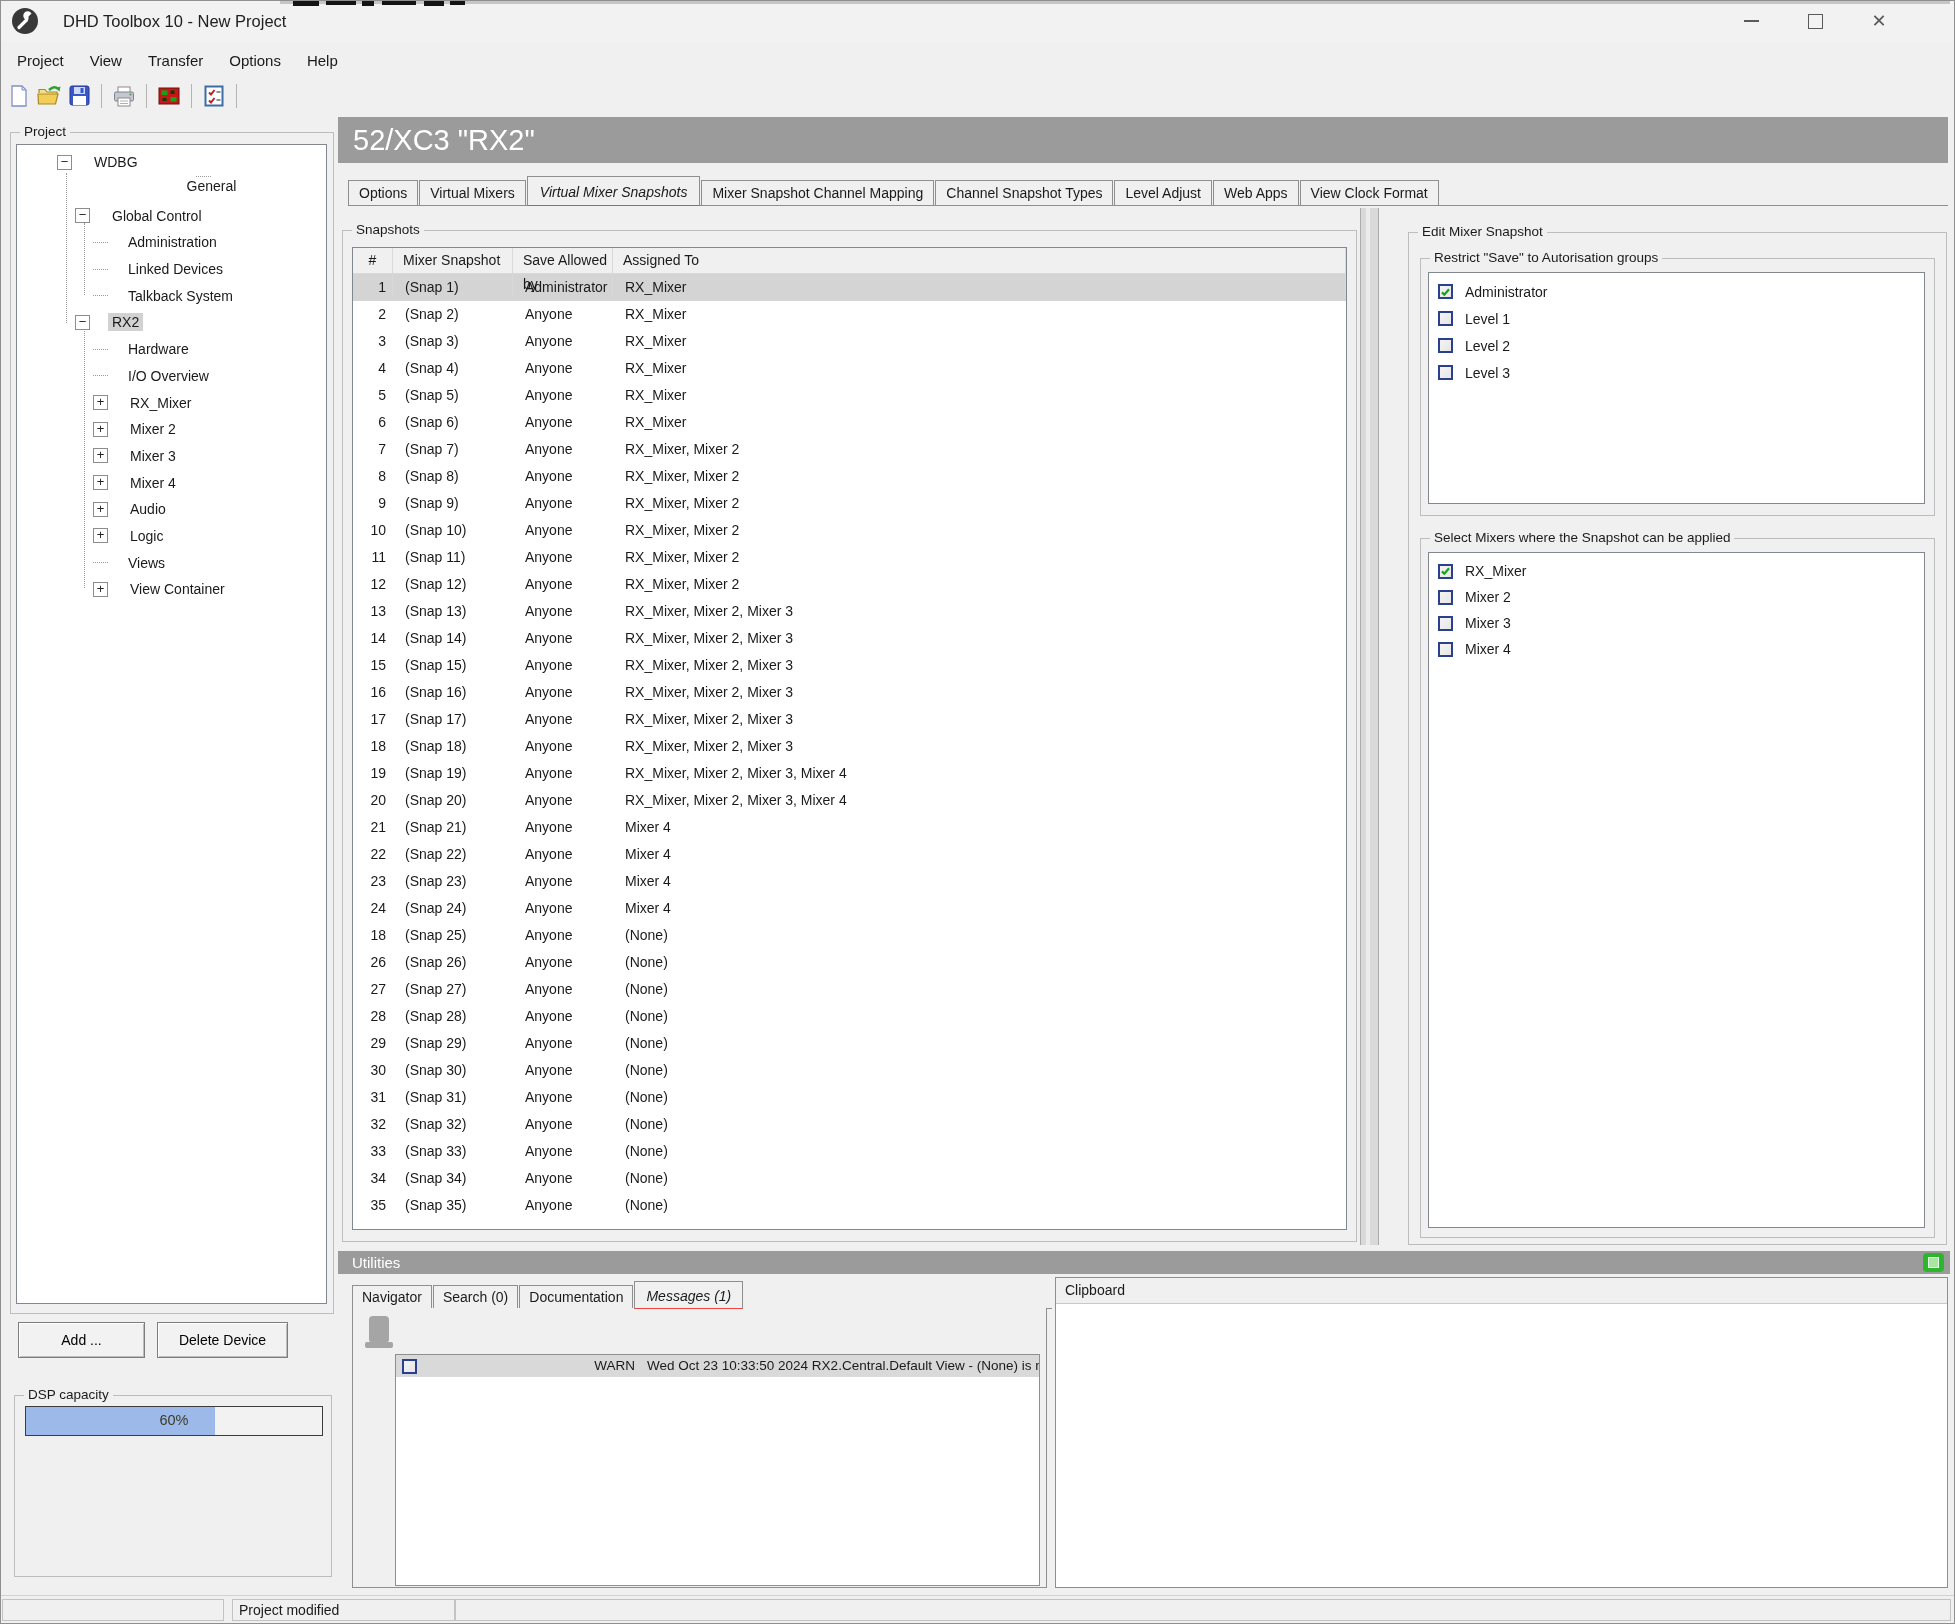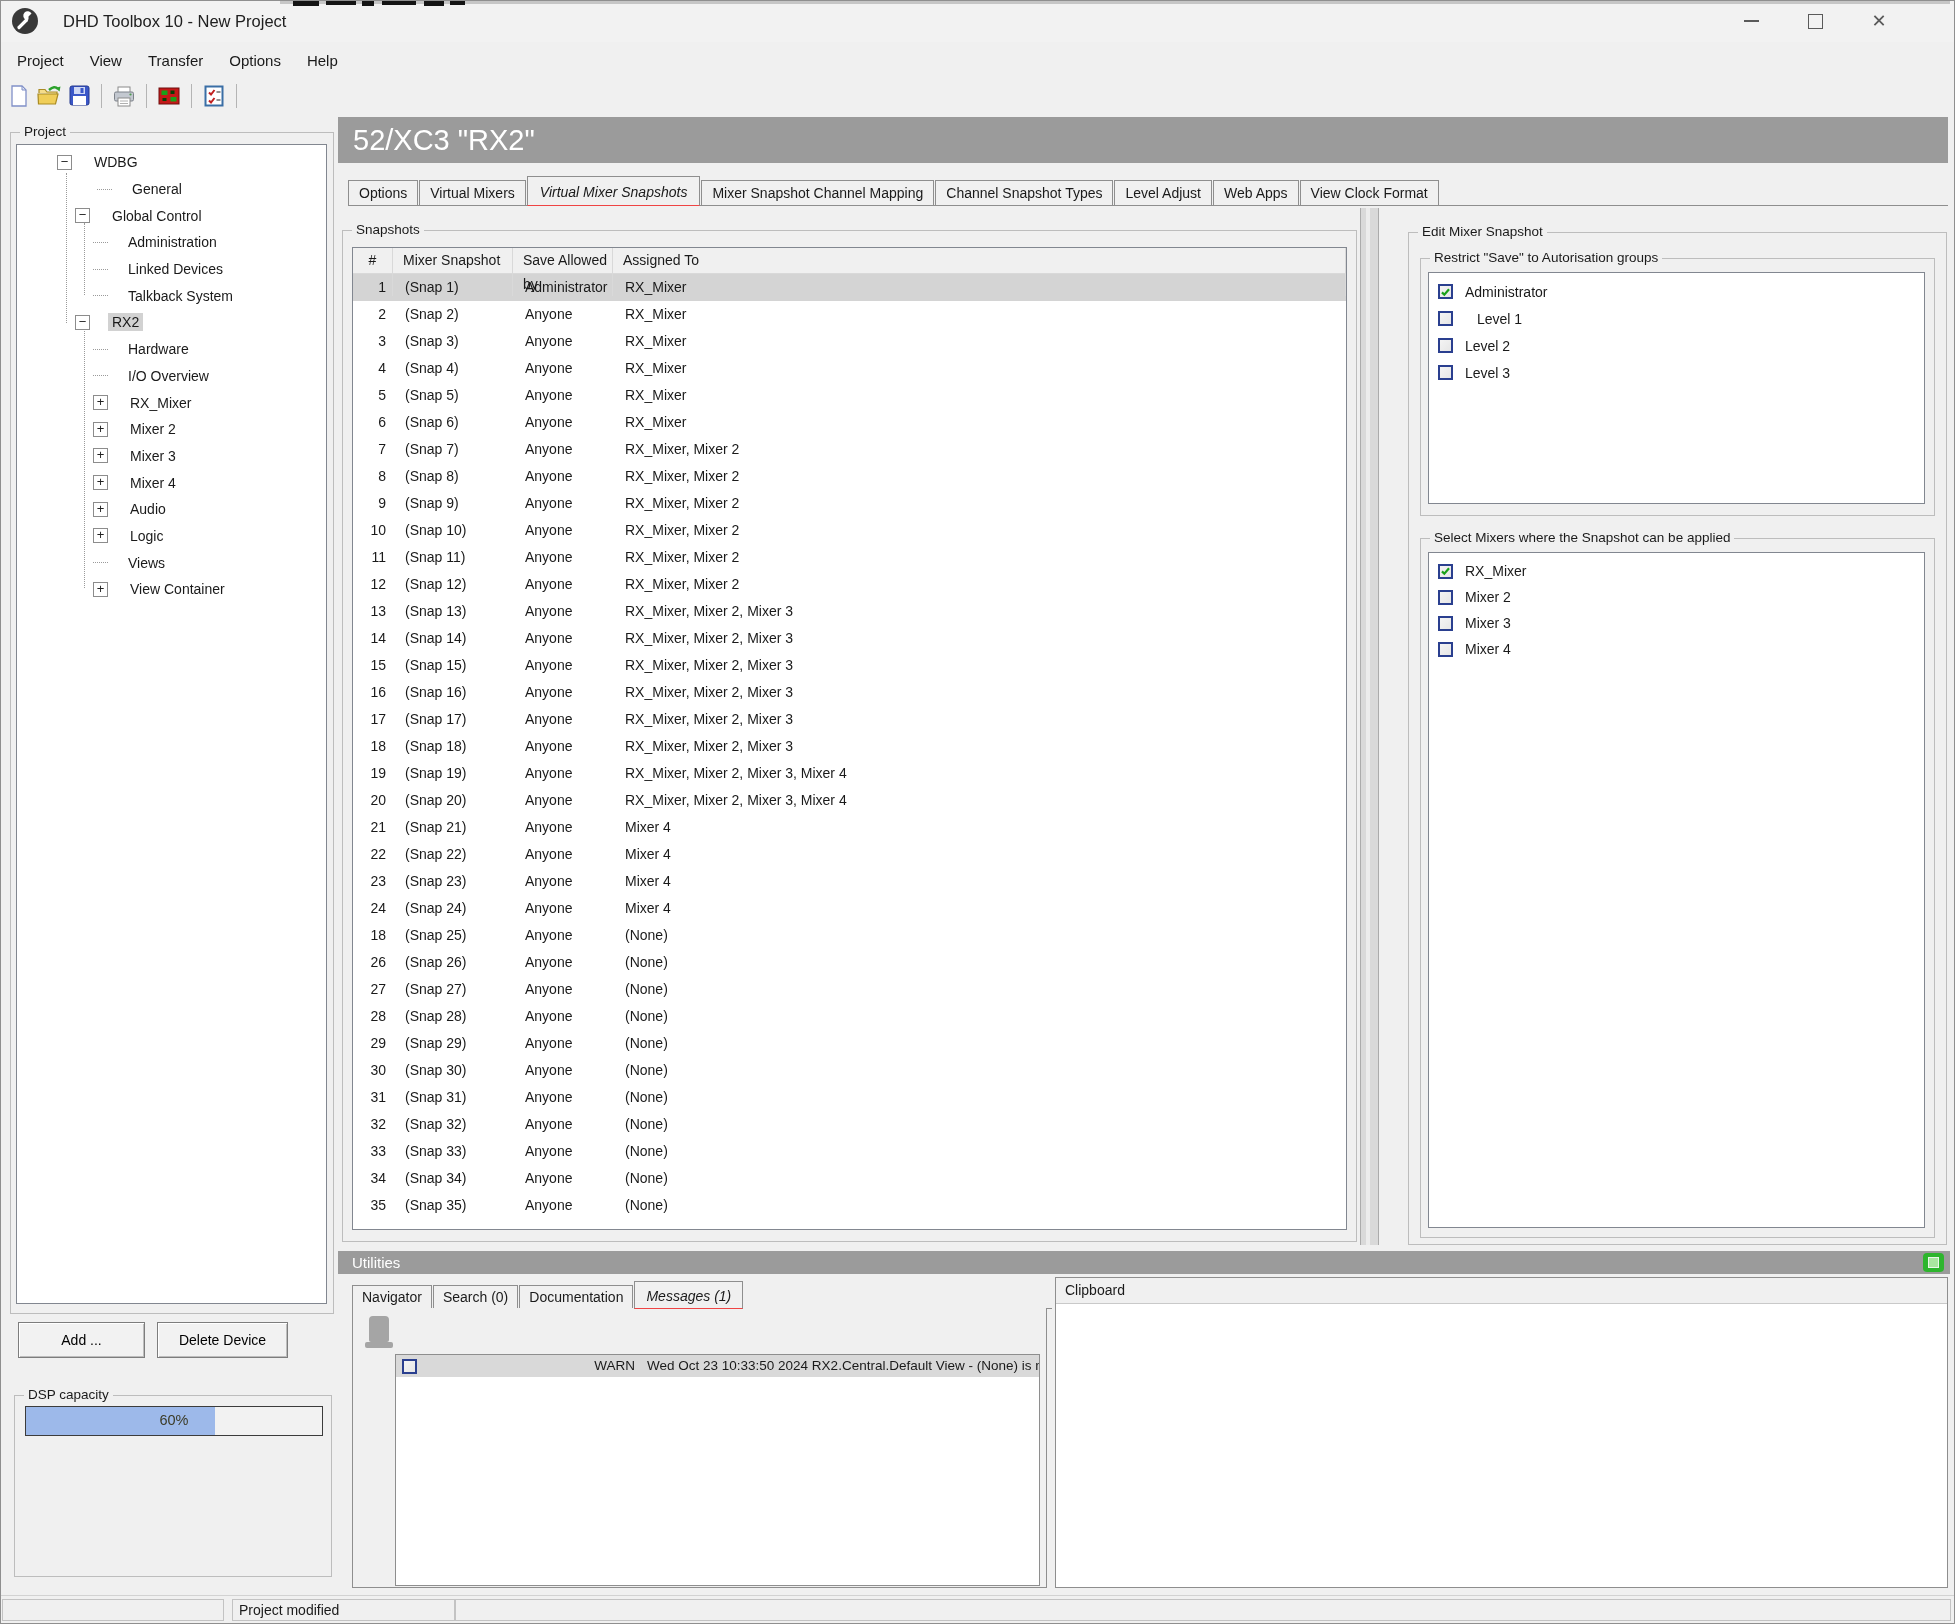--- a/index.html
+++ b/index.html
@@ -198,21 +198,21 @@
 </div>
 <div id="tree-box">
   <div class="rail" style="left:49px;top:28px;height:150px;"></div>
   <div class="rail" style="left:67px;top:78px;height:72px;"></div>
   <div class="rail" style="left:67px;top:186px;height:257px;"></div>
   <div id="tree">
       <div class="tree-row" style="padding-left: 40px;">
         <span class="expand-box">−</span>
         <span class="tree-label">WDBG</span>
       </div>
-      <div class="tree-row" style="padding-left: 80px;">
+      <div class="tree-row" style="padding-left: 80px; flex-direction: column;">
         <span class="tree-stub"></span>
         <span class="tree-label">General</span>
       </div>
       <div class="tree-row" style="padding-left: 58px;">
         <span class="expand-box">−</span>
         <span class="tree-label">Global Control</span>
       </div>
       <div class="tree-row" style="padding-left: 76px;">
         <span class="tree-stub"></span>
         <span class="tree-label">Administration</span>
@@ -529,21 +529,21 @@
 </div>
 <div class="chk-list" id="restrict-list" style="left:1428px;top:272px;width:497px;height:232px;">
     <div class="chk-row" style="height: 27px;">
       <span class="cb">
         <svg width="12" height="12" viewBox="0 0 14 14">
           <path d="M2.5 7.5 L5.5 10.5 L11.5 3.5" stroke="#1aa01a" stroke-width="2.8" fill="none"></path>
         </svg>
       </span>
       <span>Administrator</span>
     </div>
-    <div class="chk-row" style="height: 27px; gap: 12px;">
+    <div class="chk-row" style="height: 27px;">
       <span class="cb"></span>
       <span>Level 1</span>
     </div>
     <div class="chk-row" style="height: 27px;">
       <span class="cb"></span>
       <span>Level 2</span>
     </div>
     <div class="chk-row" style="height: 27px;">
       <span class="cb"></span>
       <span>Level 3</span>

